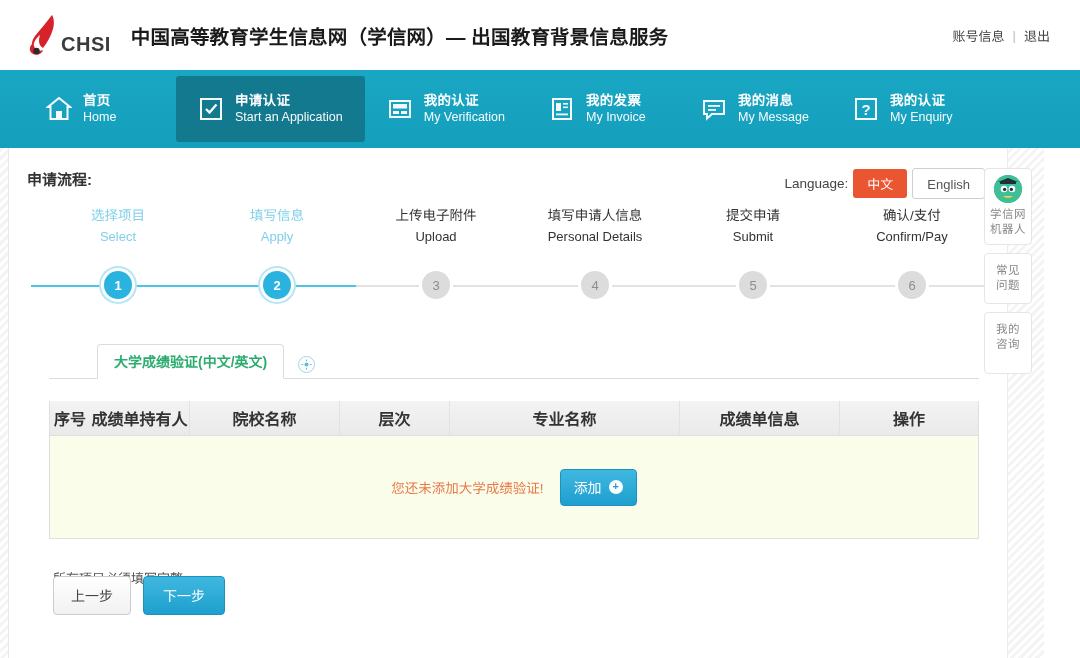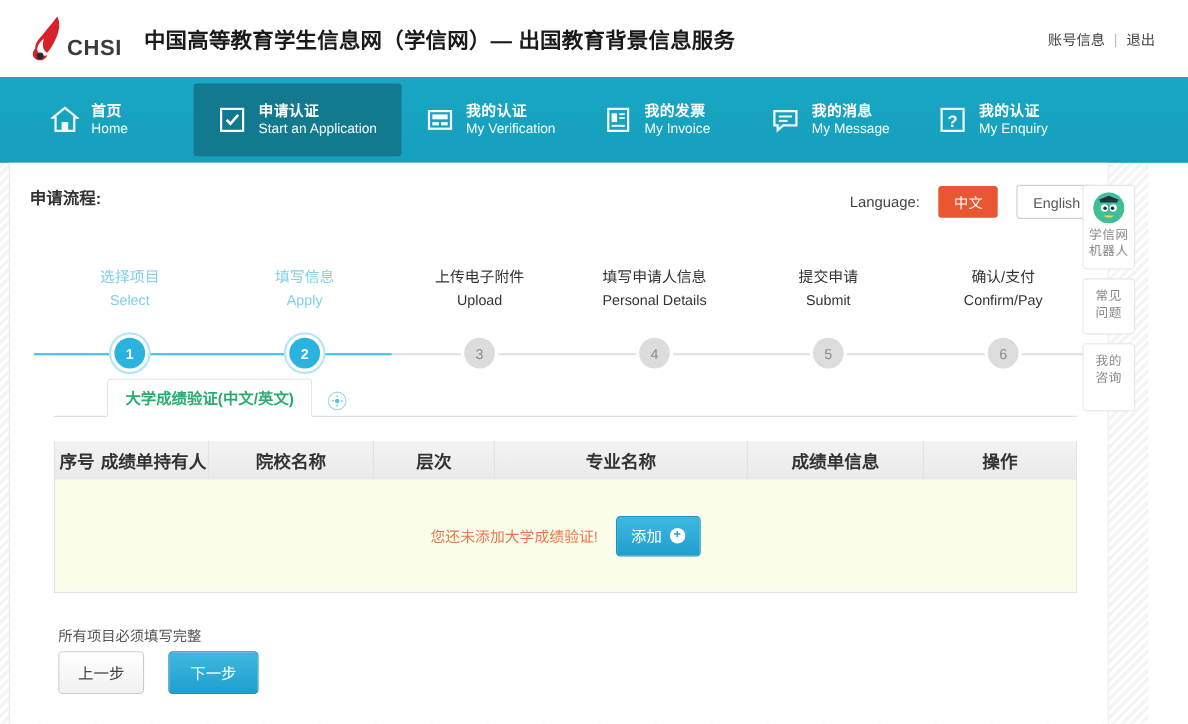--- a/index.html
+++ b/index.html
@@ -107,39 +107,39 @@
     border-right: 1px solid #ececec;
   }
 
   .flow-title {
     position: absolute; left: 18px; top: 20px;
     font-size: 15px; font-weight: bold; color: #333;
   }
 
   
   .lang {
-    position: absolute; right: 10px; top: 20px;
-    display: flex; align-items: center; gap: 17px;
+    position: absolute; right: 22px; top: 20px;
+    display: flex; align-items: center; gap: 5px;
   }
   .lang-label { font-size: 13.5px; color: #444; }
   .lang-btn {
     font-size: 13px;
     padding: 8px 14px 5px;
     border-radius: 3px;
     cursor: pointer;
     line-height: 1.25;
     text-align: center;
   }
   .lang-btn.cn { background: #ea5532; color: #fff; font-weight: normal; }
   .lang-btn.en { background: #fff; color: #555; border: 1px solid #cfcfcf; }
 
   
   .steps {
     position: absolute; left: 0; top: 58px;
-    width: 1000px; height: 92px; margin-top: 36px;
+    width: 1000px; height: 92px;
   }
   .step-labels {
     position: relative; width: 1000px; height: 56px;
   }
   .step-col {
     position: absolute;
     width: 160px;
     text-align: center;
     transform: translateX(-50%);
   }
@@ -259,22 +259,22 @@
     font-size: 11px; line-height: 13px; text-align: center;
     font-weight: bold;
   }
 
   
   .foot-note {
     position: absolute; left: 44px; top: 420px;
     font-size: 13px; color: #555;
   }
   .foot-btns {
-    position: absolute; left: 44px; top: 444px;
-    display: flex; gap: 22px;
+    position: absolute; left: 44px; top: 428px;
+    display: flex; gap: 12px;
   }
   .btn-prev {
     background: linear-gradient(180deg, #ffffff 0%, #f1f1f1 100%);
     border: 1px solid #cccccc;
     border-radius: 4px;
     font-size: 14px; color: #444;
     padding: 8px 17px 9px;
     cursor: pointer;
   }
   .btn-next {

